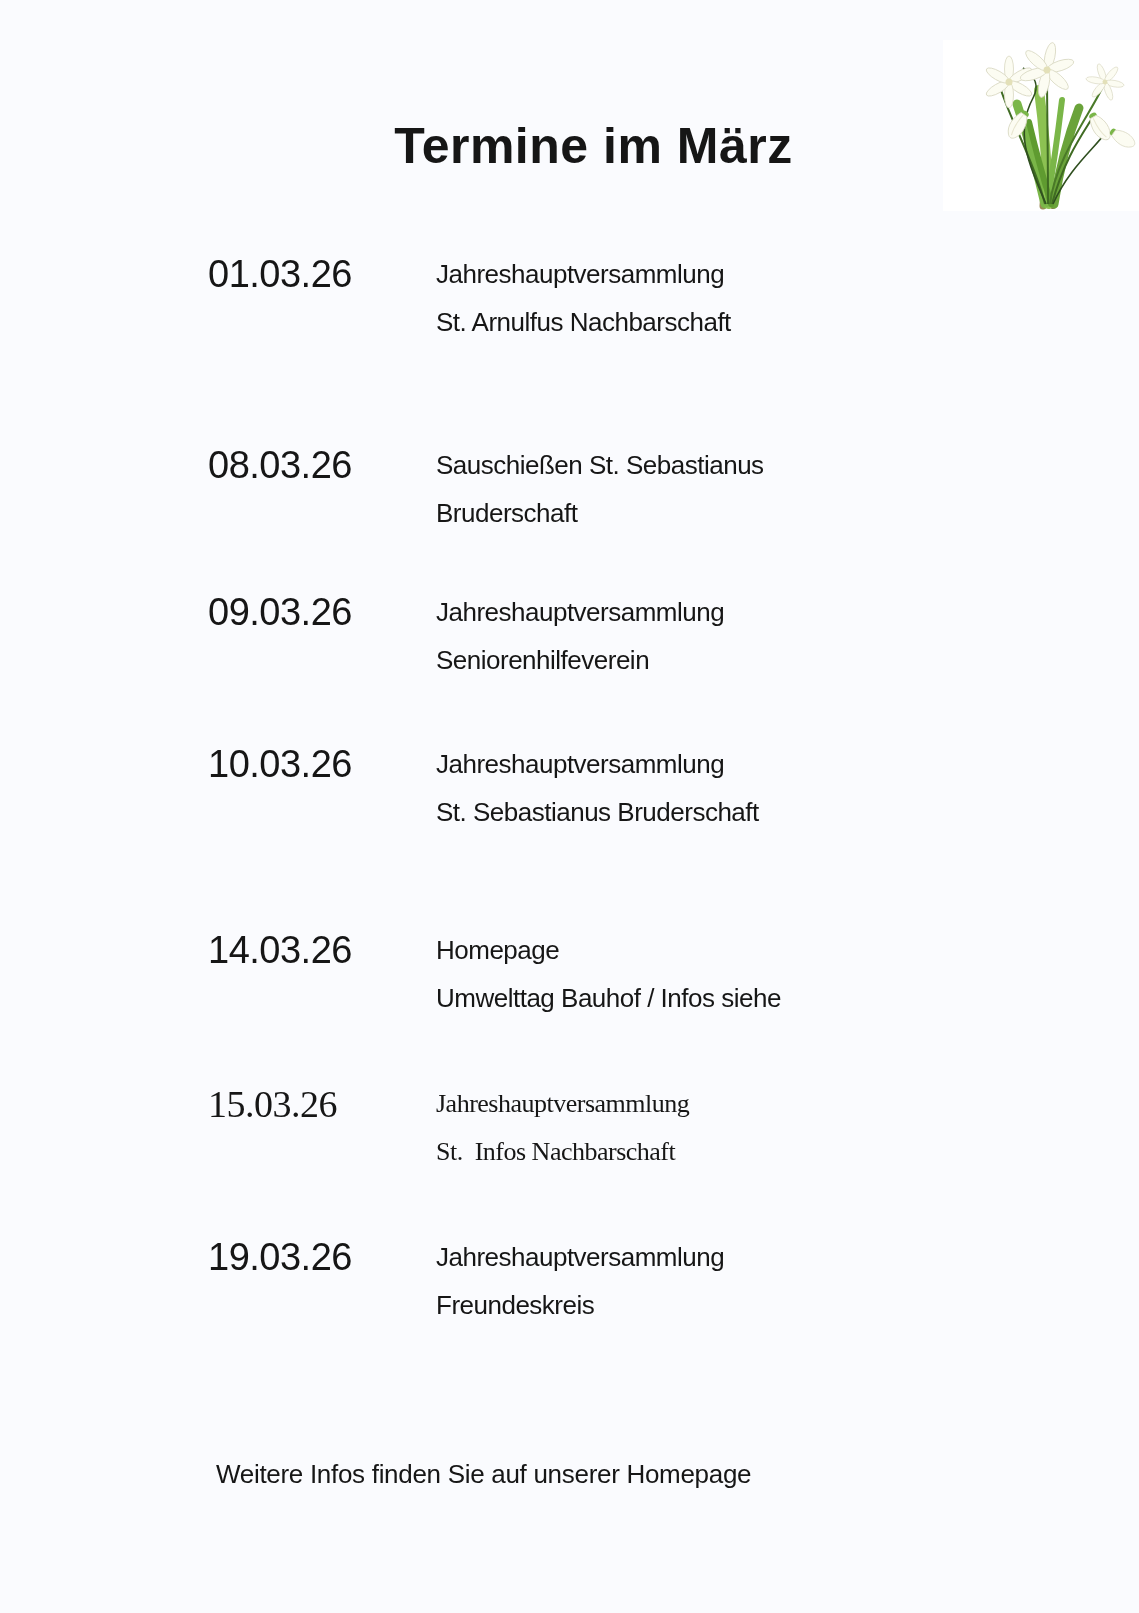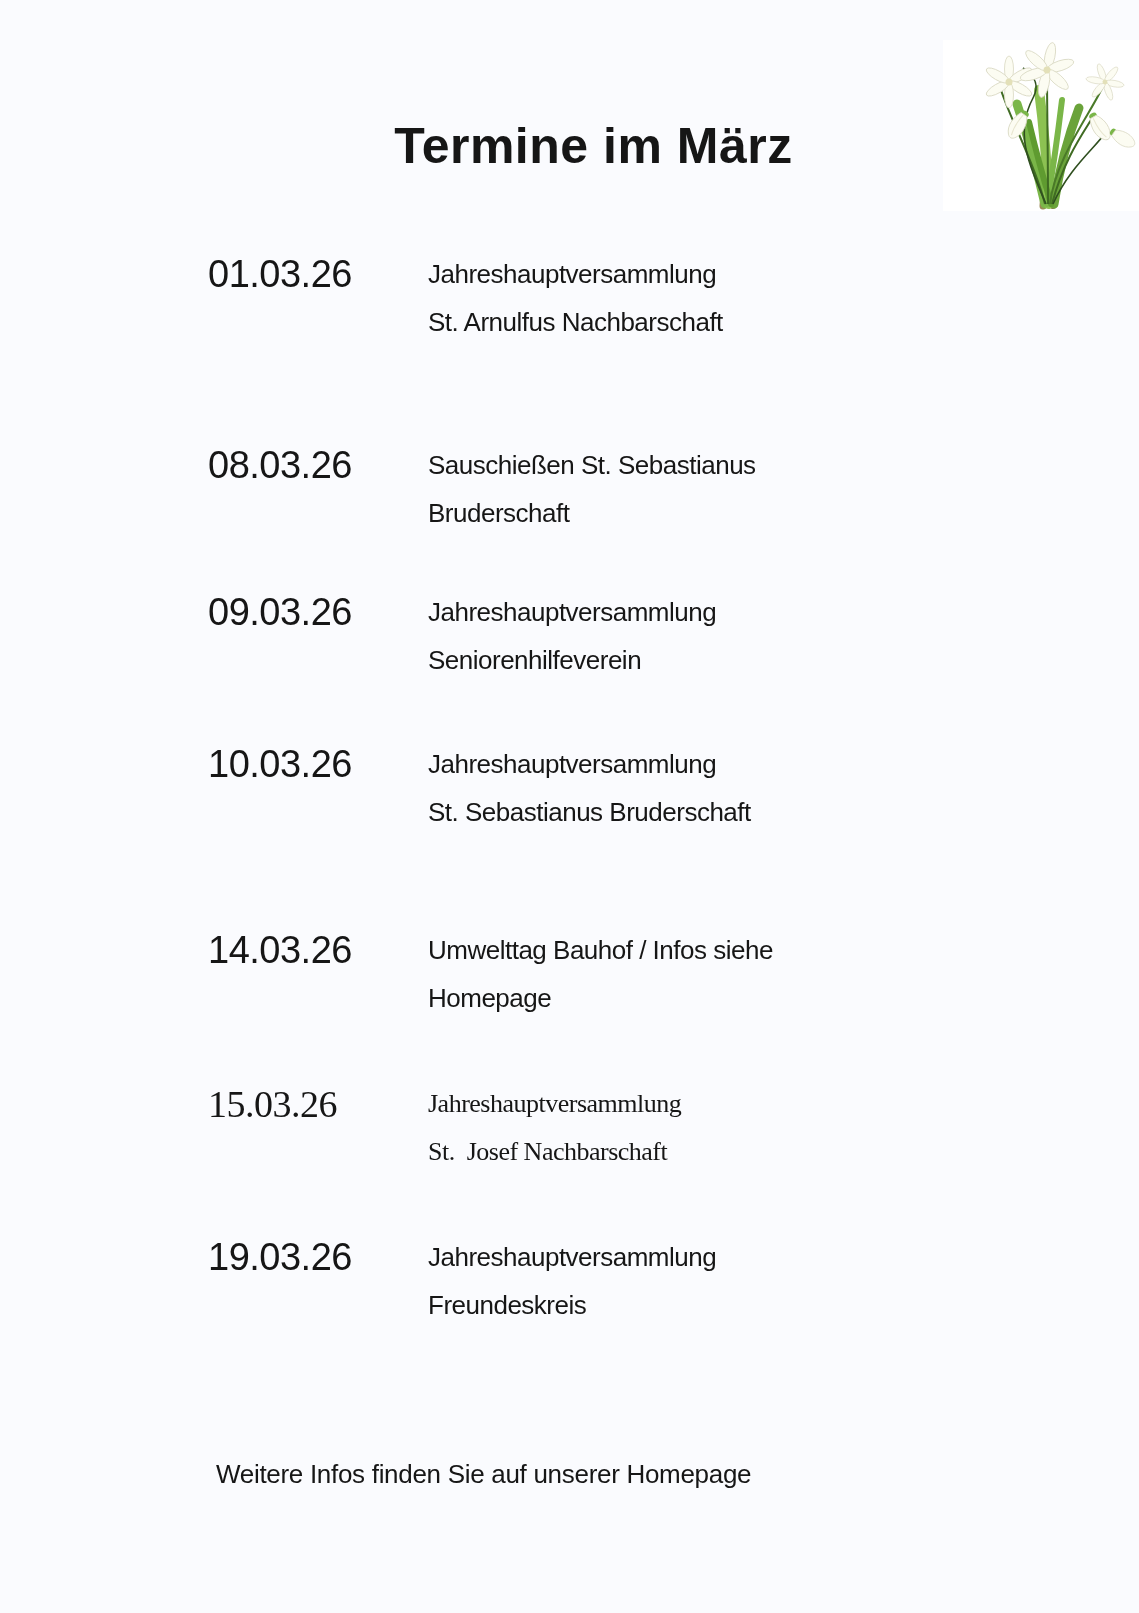--- a/index.html
+++ b/index.html
@@ -30,20 +30,21 @@
     background:#ffffff;
   }
   .flower-box svg{display:block;width:100%;height:100%;}
 
   .events{position:absolute;left:0;top:0;width:100%;height:100%;}
   .event-row{
     position:absolute;
     left:160px;right:40px;
     display:flex;
     align-items:flex-start;
+    gap:8px;
   }
   .event-row:nth-of-type(1){top:250px;}
   .event-row:nth-of-type(2){top:441px;}
   .event-row:nth-of-type(3){top:588px;}
   .event-row:nth-of-type(4){top:740px;}
   .event-row:nth-of-type(5){top:926px;}
   .event-row:nth-of-type(6){top:1080px;font-family:Liberation Serif, serif;}
   .event-row:nth-of-type(7){top:1233px;}
 
   .event-date{
@@ -179,30 +180,30 @@
       <div class="event-date">10.03.26</div>
       <div class="event-desc">
         <div class="event-line">Jahreshauptversammlung</div>
         <div class="event-line">St. Sebastianus Bruderschaft</div>
       </div>
     </div>
 
     <div class="event-row">
       <div class="event-date">14.03.26</div>
       <div class="event-desc">
+        <div class="event-line">Homepage</div>
         <div class="event-line">Umwelttag Bauhof / Infos siehe</div>
-        <div class="event-line">Homepage</div>
       </div>
     </div>
 
     <div class="event-row">
       <div class="event-date">15.03.26</div>
       <div class="event-desc">
         <div class="event-line">Jahreshauptversammlung</div>
-        <div class="event-line">St.  Josef Nachbarschaft</div>
+        <div class="event-line">St.  Infos Nachbarschaft</div>
       </div>
     </div>
 
     <div class="event-row">
       <div class="event-date">19.03.26</div>
       <div class="event-desc">
         <div class="event-line">Jahreshauptversammlung</div>
         <div class="event-line">Freundeskreis</div>
       </div>
     </div>

